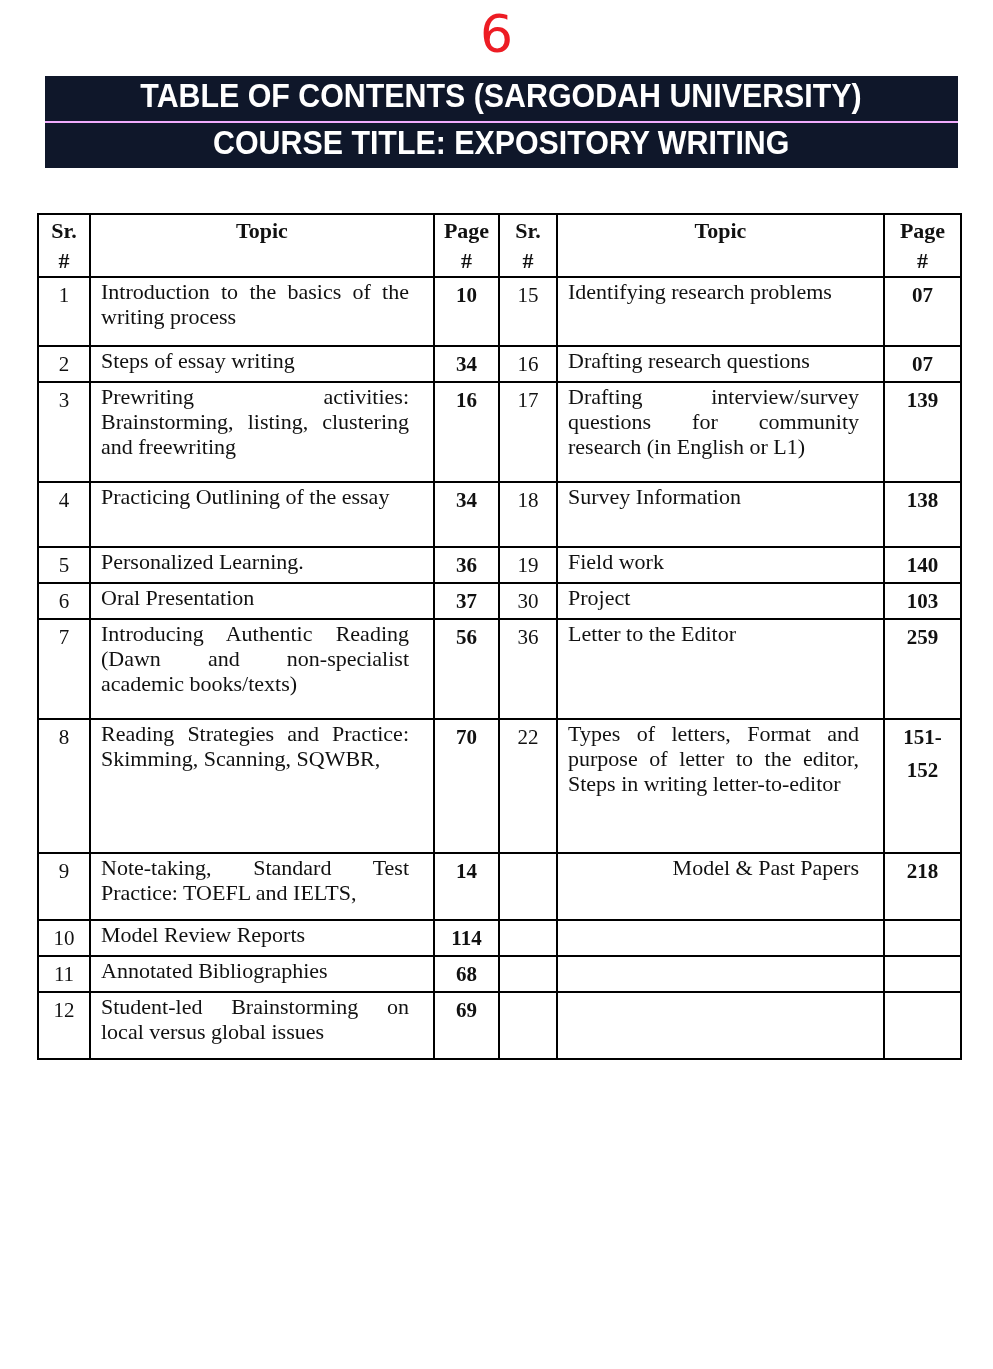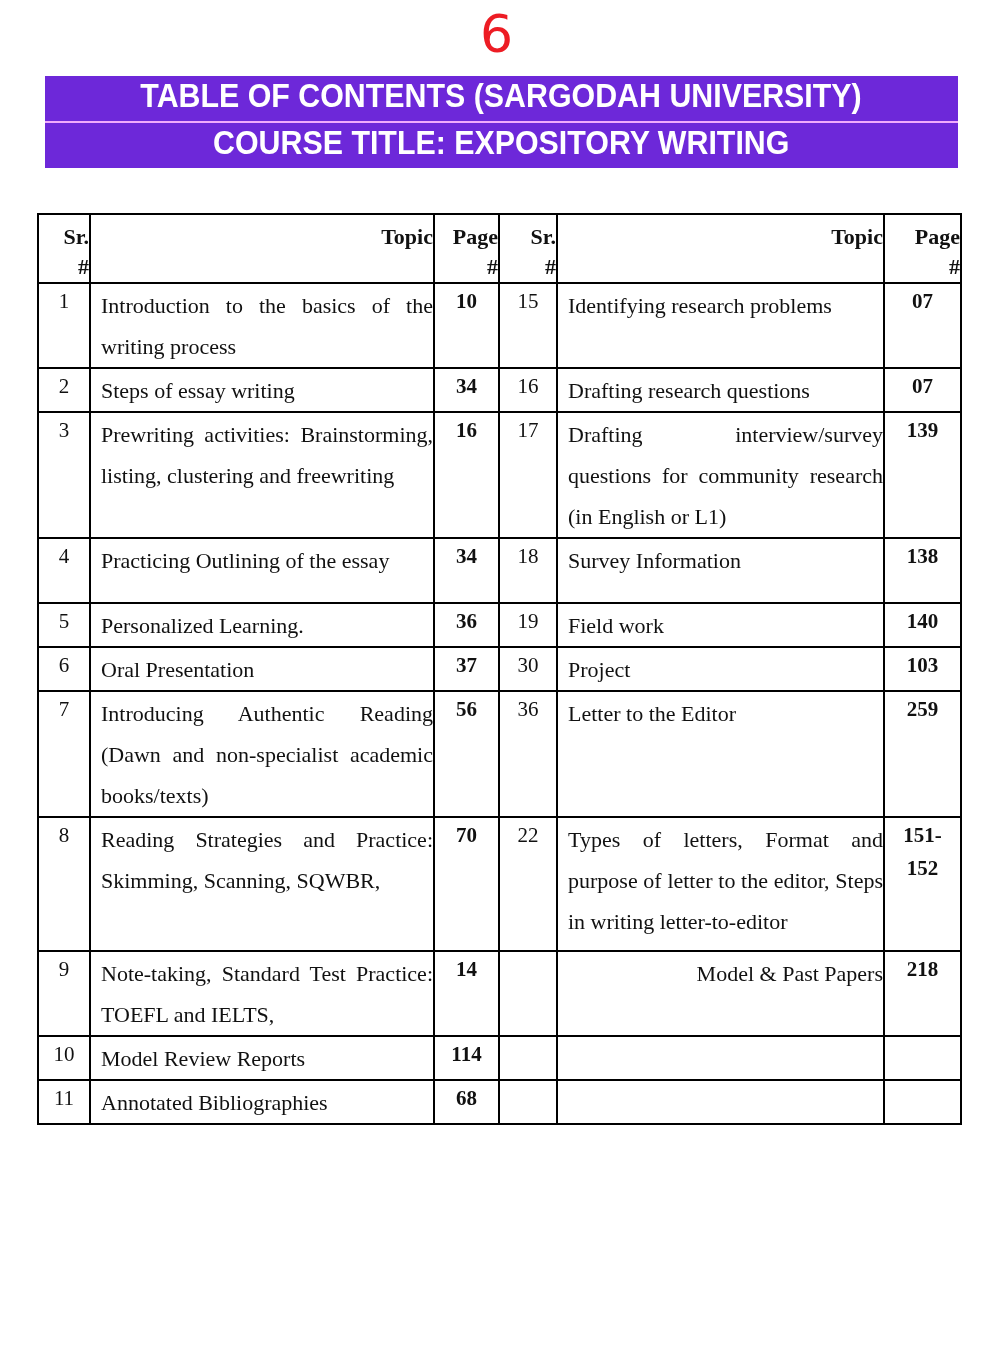--- a/index.html
+++ b/index.html
@@ -16,21 +16,21 @@
     margin-top: 6px;
     text-align: center;
     font-family: "DejaVu Sans", sans-serif;
     font-size: 52px;
     line-height: 56px;
     color: #ed1c24;
   }
   .title-bar {
     margin: 14px 35px 0 45px;
     width: 913px;
-    background: #6d28d9;
+    background: #0f172a;
     color: #ffffff;
     text-align: center;
     font-family: "Liberation Sans", sans-serif;
     font-weight: bold;
   }
   .title-line {
     line-height: 37px;
     padding: 1px 0;
     white-space: nowrap;
   }
@@ -56,35 +56,35 @@
   table.toc col.c-pg2   { width: 77px;  }
   table.toc th, table.toc td {
     border: 2px solid #000000;
     vertical-align: top;
     background: #ffffff;
   }
   table.toc th {
     font-weight: bold;
     font-size: 22px;
     line-height: 30px;
-    text-align: right;
-    padding-top: 7px;
+    text-align: center;
+    padding-top: 1px;
     height: 62px;
   }
   .sr-cell {
     text-align: center;
     font-size: 21px;
     line-height: 33px;
     padding-top: 1px;
   }
   .topic-cell {
     text-align: justify;
     font-size: 22px;
-    line-height: 41px;
-    padding: 1px 0 0 10px;
+    line-height: 25px;
+    padding: 1px 24px 0 10px;
   }
   .page-cell {
     text-align: center;
     font-weight: bold;
     font-size: 21px;
     line-height: 33px;
     padding: 1px 4px 0 4px;
   }
   .topic-cell.bold { font-weight: normal; text-align: right; }
   tbody tr:nth-child(1)  { height: 69px;  }
@@ -231,14 +231,22 @@
         <td class="page-cell"></td>
       </tr>
       <tr>
         <td class="sr-cell">11</td>
         <td class="topic-cell">Annotated Bibliographies</td>
         <td class="page-cell">68</td>
         <td class="sr-cell"></td>
         <td class="topic-cell"></td>
         <td class="page-cell"></td>
       </tr>
+      <tr>
+        <td class="sr-cell">12</td>
+        <td class="topic-cell">Student-led Brainstorming on local versus global issues</td>
+        <td class="page-cell">69</td>
+        <td class="sr-cell"></td>
+        <td class="topic-cell"></td>
+        <td class="page-cell"></td>
+      </tr>
     </tbody>
 </table>
 
 </body></html>

